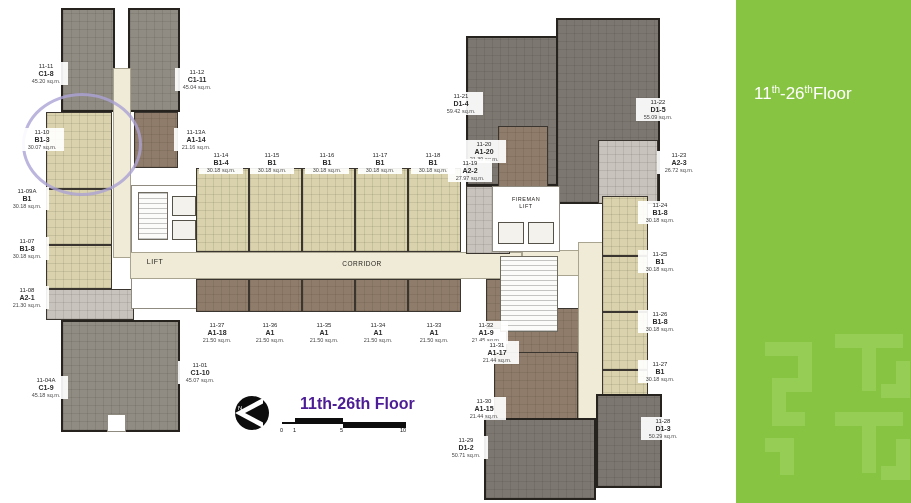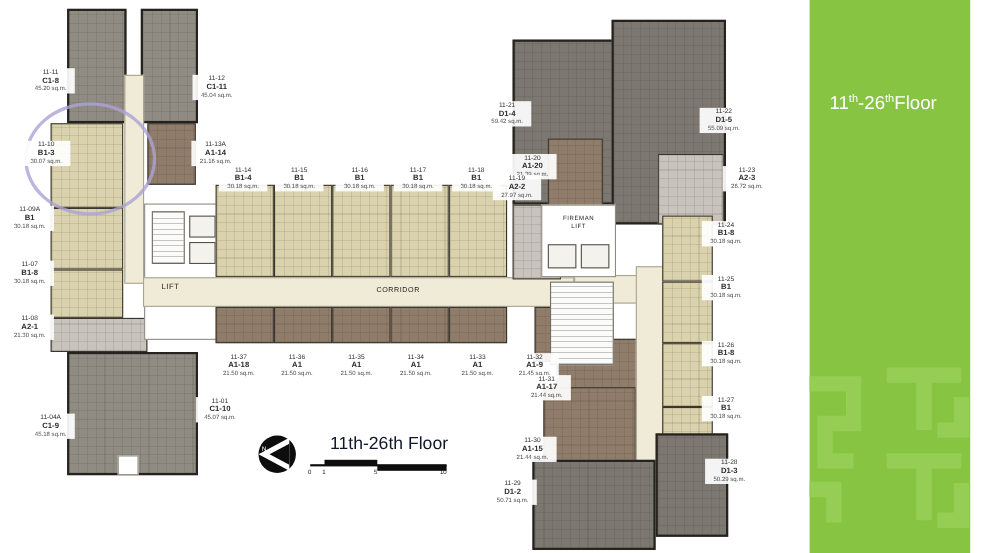--- a/index.html
+++ b/index.html
@@ -30,29 +30,29 @@
   
   .planlabel{position:absolute;color:#1E1C18;letter-spacing:.5px;}
   #corridor-label{left:322px;top:260px;width:80px;text-align:center;font-size:6.5px;}
   #lift-label{left:138px;top:258px;width:34px;text-align:center;font-size:7px;}
   #fireman-label{left:498px;top:196px;width:56px;text-align:center;font-size:5.5px;line-height:1.2;}
   .highlight-ring{
     position:absolute;left:22px;top:93px;width:114px;height:97px;border-radius:50%;
     border:3px solid #ABA3D4;opacity:.8;background:transparent;
   }
   
-  #plan-title{position:absolute;left:300px;top:395px;font-size:16px;font-weight:normal;color:#0f172a;}
+  #plan-title{position:absolute;left:300px;top:395px;font-size:16px;font-weight:bold;color:#4c1d95;}
   #north{position:absolute;left:233px;top:394px;}
   #scalebar{position:absolute;left:282px;top:416px;width:124px;height:16px;}
   #scalebar .thin{position:absolute;left:0;top:6px;width:124px;height:1.5px;background:#0d0d0d;}
   #scalebar .seg1{position:absolute;left:13px;top:2px;width:48px;height:5px;background:#0d0d0d;}
   #scalebar .seg2{position:absolute;left:61px;top:7px;width:63px;height:5px;background:#0d0d0d;}
   #scalebar .tick{position:absolute;top:11px;font-size:5.5px;color:#111;}
   
-  #panel{position:absolute;left:736px;top:0;width:146px;height:503px;}
+  #panel{position:absolute;left:736px;top:0;width:175px;height:503px;}
   #panel-floor-text{position:absolute;left:18px;top:84px;color:#fff;font-size:17px;white-space:nowrap;}
   #panel-floor-text .sup{font-size:10px;vertical-align:6px;}
   #panel-pattern{position:absolute;right:0;bottom:0;}
 </style>
 </head>
 <body>
 
 <div class="stage">
 
   <div id="blocks-layer">

